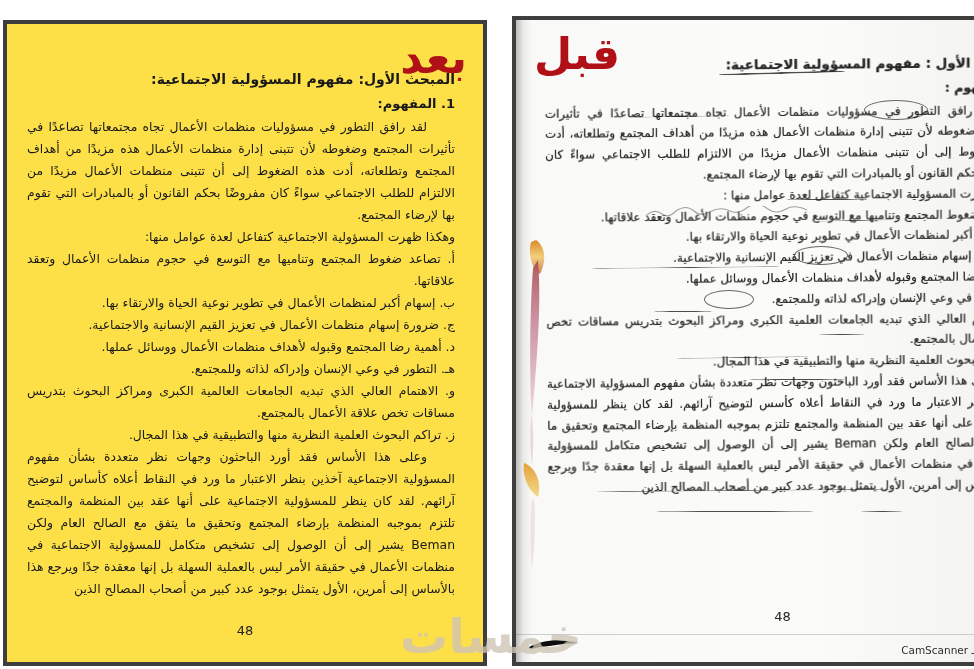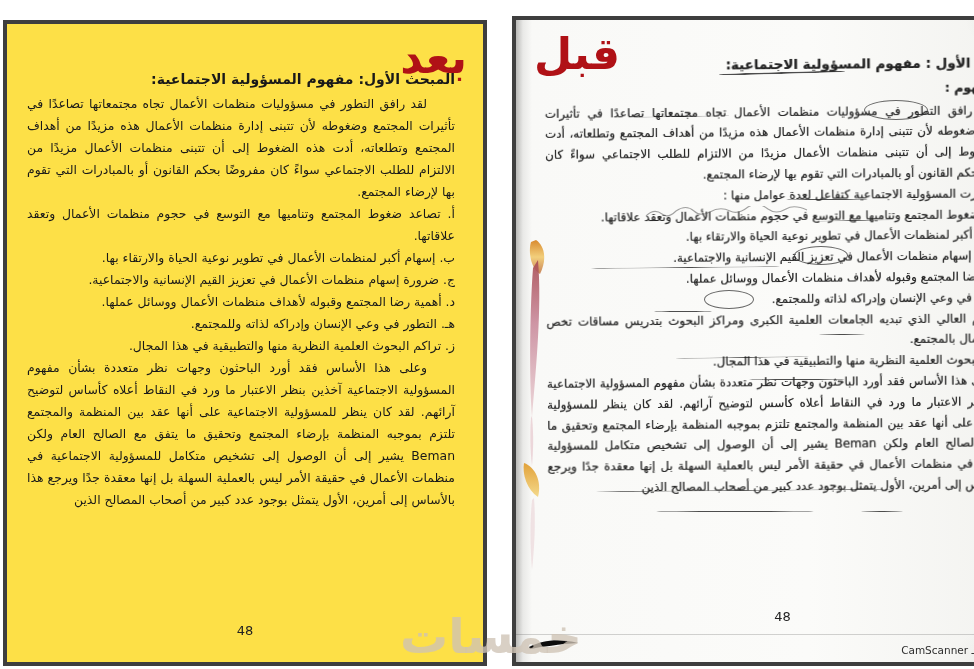--- a/index.html
+++ b/index.html
@@ -77,26 +77,29 @@
     color:rgba(206,195,181,0.78);letter-spacing:-1px;line-height:1;text-align:right;
   }
 </style>
 </head>
 <body>
 
 <div class="page" id="after-page">
   <div class="red-label" id="after-label">بعد</div>
   <div class="clean-content">
     <div class="heading">المبحث الأول: مفهوم المسؤولية الاجتماعية:</div>
+    <div class="item">1. المفهوم:</div>
     <p class="para">لقد رافق التطور في مسؤوليات منظمات الأعمال تجاه مجتمعاتها تصاعدًا في تأثيرات المجتمع وضغوطه لأن تتبنى إدارة منظمات الأعمال هذه مزيدًا من أهداف المجتمع وتطلعاته، أدت هذه الضغوط إلى أن تتبنى منظمات الأعمال مزيدًا من الالتزام للطلب الاجتماعي سواءً كان مفروضًا بحكم القانون أو بالمبادرات التي تقوم بها لإرضاء المجتمع.</p>
+    <p class="flush">وهكذا ظهرت المسؤولية الاجتماعية كتفاعل لعدة عوامل منها:</p>
     <p class="flush">أ. تصاعد ضغوط المجتمع وتناميها مع التوسع في حجوم منظمات الأعمال وتعقد علاقاتها.</p>
     <p class="flush">ب. إسهام أكبر لمنظمات الأعمال في تطوير نوعية الحياة والارتقاء بها.</p>
     <p class="flush">ج. ضرورة إسهام منظمات الأعمال في تعزيز القيم الإنسانية والاجتماعية.</p>
     <p class="flush">د. أهمية رضا المجتمع وقبوله لأهداف منظمات الأعمال ووسائل عملها.</p>
     <p class="flush">هـ. التطور في وعي الإنسان وإدراكه لذاته وللمجتمع.</p>
+    <p class="flush">و. الاهتمام العالي الذي تبديه الجامعات العالمية الكبرى ومراكز البحوث بتدريس مساقات تخص علاقة الأعمال بالمجتمع.</p>
     <p class="flush">ز. تراكم البحوث العلمية النظرية منها والتطبيقية في هذا المجال.</p>
     <p class="para">وعلى هذا الأساس فقد أورد الباحثون وجهات نظر متعددة بشأن مفهوم المسؤولية الاجتماعية آخذين بنظر الاعتبار ما ورد في النقاط أعلاه كأساس لتوضيح آرائهم. لقد كان ينظر للمسؤولية الاجتماعية على أنها عقد بين المنظمة والمجتمع تلتزم بموجبه المنظمة بإرضاء المجتمع وتحقيق ما يتفق مع الصالح العام ولكن Beman يشير إلى أن الوصول إلى تشخيص متكامل للمسؤولية الاجتماعية في منظمات الأعمال في حقيقة الأمر ليس بالعملية السهلة بل إنها معقدة جدًا ويرجع هذا بالأساس إلى أمرين، الأول يتمثل بوجود عدد كبير من أصحاب المصالح الذين</p>
   </div>
   <div class="pagenum">48</div>
 </div>
 
 <div class="page" id="before-page">
   <div class="red-label" id="before-label">قبل</div>
 
   <div class="scan-content">

